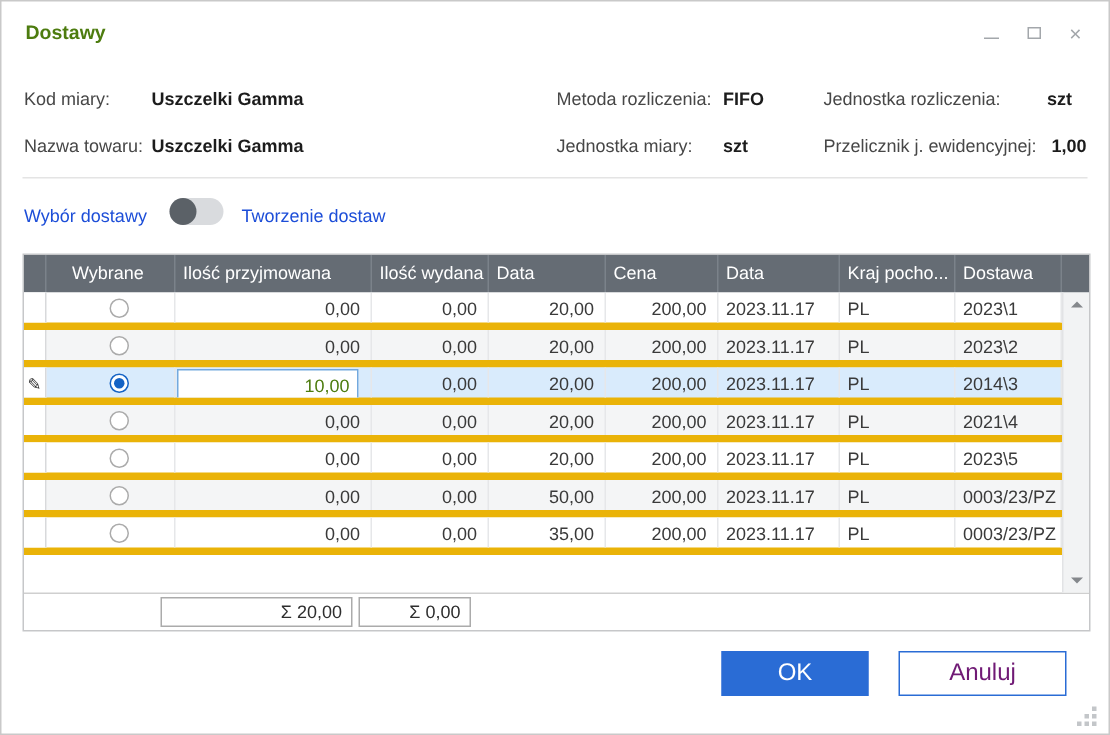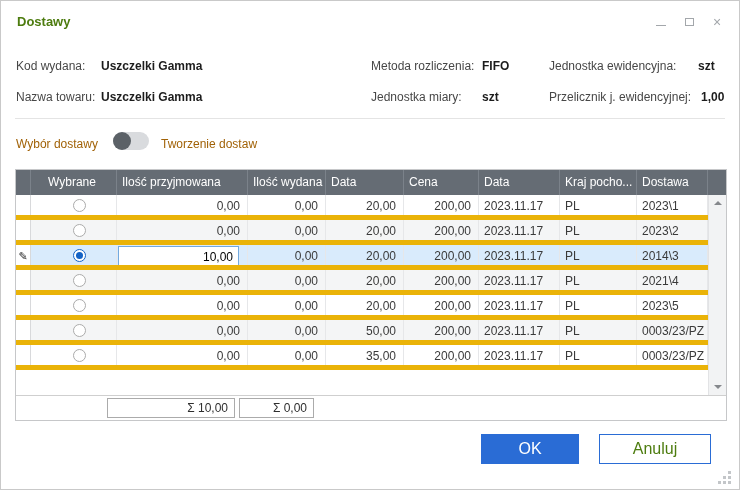--- a/index.html
+++ b/index.html
@@ -16,21 +16,21 @@
   .min-glyph { width:10px; height:1px; background:#a3a7ab; margin-top:6px; }
   .max-glyph { width:9px; height:8px; border:1px solid #a3a7ab; }
   .close-glyph { color:#a3a7ab; font-size:14px; line-height:1; }
 
   
   .info-label { position:absolute; color:#474747; white-space:nowrap; }
   .info-value { position:absolute; color:#1c1c1c; font-weight:bold; white-space:nowrap; }
   .sep { position:absolute; left:14px; right:14px; top:117px; height:1px; background:#e4e4e4; }
 
   
-  .toggle-label { position:absolute; color:#a16207; white-space:nowrap; }
+  .toggle-label { position:absolute; color:#1d4ed8; white-space:nowrap; }
   .toggle { position:absolute; left:112px; top:131px; width:36px; height:18px; border-radius:9px; background:#d9dbde; cursor:pointer; }
   .toggle-knob { position:absolute; left:0; top:0; width:18px; height:18px; border-radius:50%; background:#5b6167; }
 
   
   .grid { position:absolute; left:14px; top:168px; width:712px; height:252px; border:1px solid #c6c7c9; background:#fff; }
   .thead { display:flex; height:25px; background:#656c74; color:#fff; }
   .hcell { height:100%; line-height:24px; padding-left:5px; border-right:1px solid #7b828a; overflow:hidden; white-space:nowrap; cursor:default; }
   .hfill { width:18px; border-right:none; padding:0; }
   .tbody { position:absolute; left:0; top:25px; right:18px; }
   .trow { display:flex; height:25px; background:#fff; border-bottom:5px solid #eab308; }
@@ -48,38 +48,38 @@
   .col-5 { width:75px; }
   .col-6 { width:81px; }
   .col-7 { width:77px; }
   .col-8 { flex:1; }
   .thead .col-8 { flex:1; }
   .center { display:flex; align-items:center; justify-content:center; }
   .radio { width:13px; height:13px; border:1px solid #ababab; border-radius:50%; background:#fff; position:relative; cursor:pointer; }
   .radio.on { border-color:#1563c5; }
   .radio.on::after { content:""; position:absolute; left:2px; top:2px; width:7px; height:7px; border-radius:50%; background:#1563c5; }
   .pencil { font-family:"DejaVu Sans",sans-serif; font-size:11px; color:#2a2a2a; }
-  .cell-input { display:block; width:calc(100% - 2px); height:21px; margin:1px 1px 0 1px; border:1px solid #73a9de; background:#fff; text-align:right; padding-right:5px; font-family:"Liberation Sans","DejaVu Sans",sans-serif; font-size:12px; color:#000000; outline:none; }
+  .cell-input { display:block; width:calc(100% - 2px); height:21px; margin:1px 1px 0 1px; border:1px solid #73a9de; background:#fff; text-align:right; padding-right:5px; font-family:"Liberation Sans","DejaVu Sans",sans-serif; font-size:12px; color:#4d7c0f; outline:none; }
 
   
   .vscroll { position:absolute; top:25px; bottom:25px; right:0; width:18px; background:#f2f3f4; border-left:1px solid #e2e3e5; z-index:2; }
   .scroll-arrow { position:absolute; left:5px; width:0; height:0; cursor:pointer; }
   .arrow-up { top:6px; border-left:4px solid transparent; border-right:4px solid transparent; border-bottom:4px solid #85888c; }
   .arrow-down { bottom:6px; border-left:4px solid transparent; border-right:4px solid transparent; border-top:4px solid #85888c; }
 
   
   .summary { position:absolute; left:0; right:0; bottom:0; height:25px; border-top:1px solid #cfcfcf; background:#fff; }
   .sum-box { position:absolute; top:2px; height:20px; border:1px solid #ababab; background:#fff; text-align:right; line-height:18px; padding-right:6px; color:#2e2e2e; }
   .sum-box.b1 { left:91px; width:128px; }
   .sum-box.b2 { left:223px; width:75px; }
 
   
   .btn { position:absolute; top:433px; height:30px; font-size:16px; display:flex; align-items:center; justify-content:center; cursor:pointer; }
   .btn-ok { left:480px; width:98px; background:#2a6cd5; border:1px solid #2a6cd5; color:#fff; }
-  .btn-cancel { left:598px; width:112px; background:#fff; border:1px solid #2a6cd5; color:#4d7c0f; }
+  .btn-cancel { left:598px; width:112px; background:#fff; border:1px solid #2a6cd5; color:#701a75; }
 
   
   .grip { position:absolute; right:8px; bottom:5px; width:14px; height:14px; }
   .grip::after { content:""; position:absolute; right:0; bottom:0; width:3px; height:3px; background:#c3c6c9;
     box-shadow:-5px 0 #c3c6c9, -10px 0 #c3c6c9, 0 -5px #c3c6c9, -5px -5px #c3c6c9, 0 -10px #c3c6c9; }
 </style>
 </head>
 <body>
 
 <div class="dialog">
@@ -92,31 +92,31 @@
         </div>
       <div class="winbtn">
           <span class="max-glyph"></span>
         </div>
       <div class="winbtn">
           <span class="close-glyph">×</span>
         </div>
     </div>
   </div>
 
-  <span class="info-label" style="left:15px;top:58px">Kod wydana:</span>
+  <span class="info-label" style="left:15px;top:58px">Kod miary:</span>
   <span class="info-value" style="left:100px;top:58px">Uszczelki Gamma</span>
   <span class="info-label" style="left:15px;top:89px">Nazwa towaru:</span>
   <span class="info-value" style="left:100px;top:89px">Uszczelki Gamma</span>
 
   <span class="info-label" style="left:370px;top:58px">Metoda rozliczenia:</span>
   <span class="info-value" style="left:481px;top:58px">FIFO</span>
   <span class="info-label" style="left:370px;top:89px">Jednostka miary:</span>
   <span class="info-value" style="left:481px;top:89px">szt</span>
 
-  <span class="info-label" style="left:548px;top:58px">Jednostka ewidencyjna:</span>
+  <span class="info-label" style="left:548px;top:58px">Jednostka rozliczenia:</span>
   <span class="info-value" style="left:697px;top:58px">szt</span>
   <span class="info-label" style="left:548px;top:89px">Przelicznik j. ewidencyjnej:</span>
   <span class="info-value" style="left:700px;top:89px">1,00</span>
 
   <div class="sep"></div>
 
   <span class="toggle-label" style="left:15px;top:136px">Wybór dostawy</span>
   <div class="toggle">
     <div class="toggle-knob"></div>
   </div>
@@ -230,21 +230,21 @@
           <div class="cell col-8 txt">0003/23/PZ</div>
         </div>
       </div>
 
     <div class="vscroll">
       <div class="scroll-arrow arrow-up"></div>
       <div class="scroll-arrow arrow-down"></div>
     </div>
 
     <div class="summary">
-      <div class="sum-box b1">Σ  10,00</div>
+      <div class="sum-box b1">Σ  20,00</div>
       <div class="sum-box b2">Σ  0,00</div>
     </div>
   </div>
 
   <div class="btn btn-ok">OK</div>
   <div class="btn btn-cancel">Anuluj</div>
 
   <div class="grip"></div>
 </div>
 

